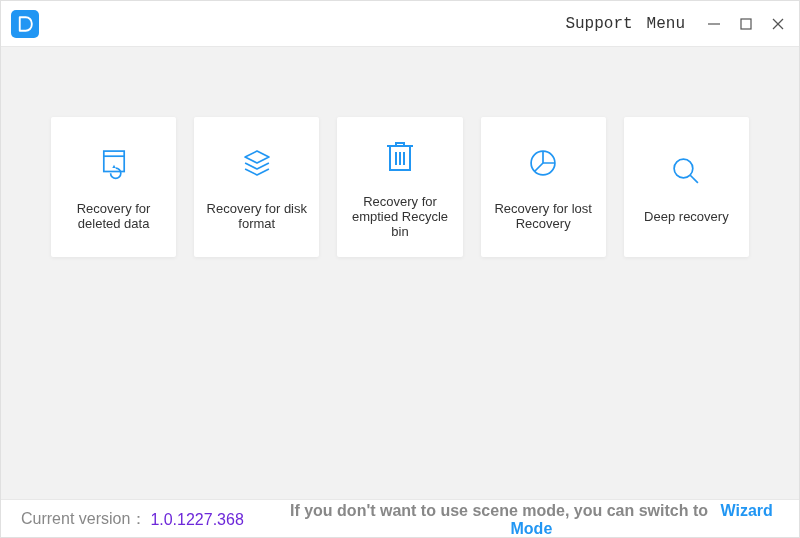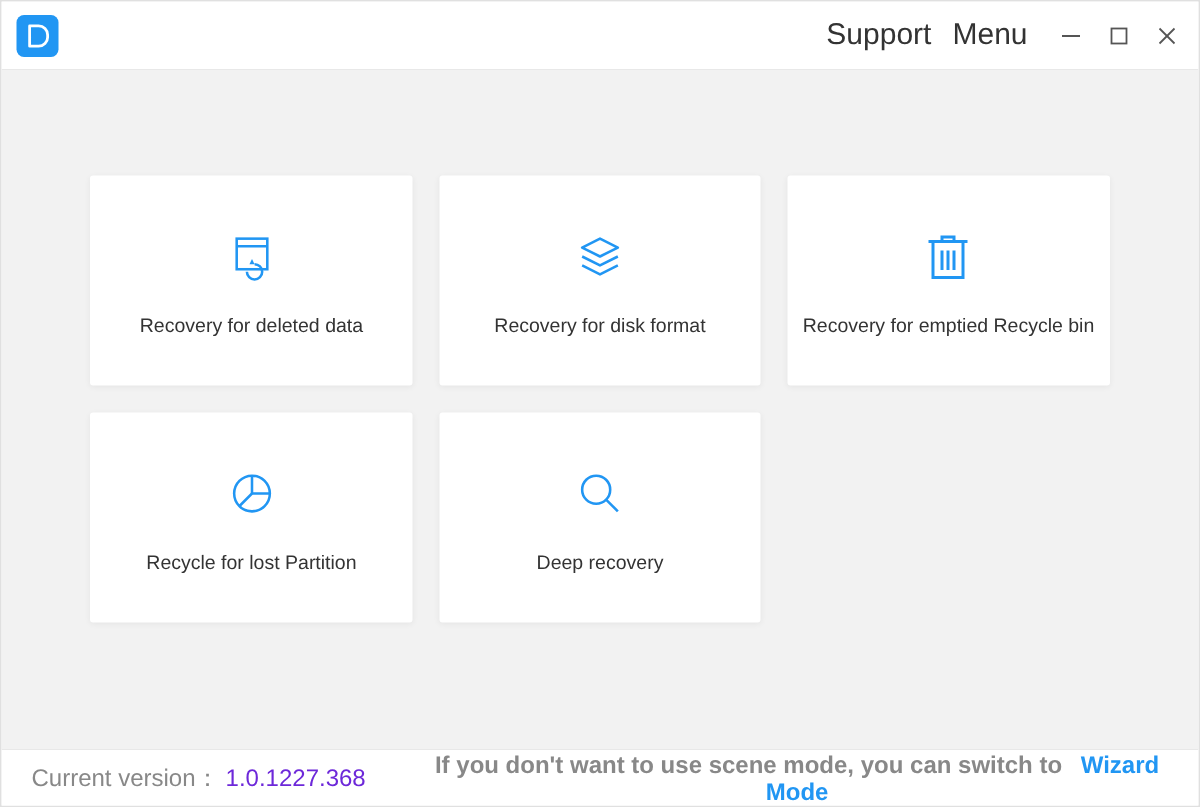--- a/index.html
+++ b/index.html
@@ -29,24 +29,25 @@
       justify-content: center;
       margin-right: 10px;
     }
     .app-title {
       font-size: 15px;
       color: #333;
       font-weight: 400;
     }
     .header-spacer { flex: 1; }
     .header-link {
-      font-size: 20px;
+      font-size: 16px;
       color: #333;
       margin-right: 14px;
       cursor: pointer;
+      font-family: Liberation Mono, monospace;
     }
     .win-controls {
       display: flex;
       align-items: center;
       gap: 18px;
       margin-left: 8px;
     }
     .win-btn {
       width: 14px;
       height: 14px;
@@ -59,21 +60,21 @@
     .main {
       background: #f2f2f2;
       height: 452px;
       padding: 70px 50px 40px 50px;
       display: flex;
       flex-direction: column;
       justify-content: flex-start;
     }
     .grid {
       display: grid;
-      grid-template-columns: repeat(3, 1fr);
+      grid-template-columns: repeat(5, 1fr);
       gap: 18px;
       max-width: 700px;
       margin: 0 auto;
     }
     .card {
       background: #fff;
       height: 140px;
       border-radius: 2px;
       box-shadow: 0 1px 4px rgba(0,0,0,0.06);
       display: flex;
@@ -194,21 +195,21 @@
     </div>
 
     <div class="card">
       <div class="card-icon">
         <svg width="34" height="34" viewBox="0 0 40 40" fill="none" stroke="#2196f3" stroke-width="2">
           <circle cx="20" cy="20" r="14"></circle>
           <path d="M20 6 v14 h14"></path>
           <path d="M20 20 l-10 10"></path>
         </svg>
       </div>
-      <div class="card-label">Recycle for lost Partition</div>
+      <div class="card-label">Recovery for lost Recovery</div>
     </div>
 
     <div class="card">
       <div class="card-icon">
         <svg width="34" height="34" viewBox="0 0 40 40" fill="none" stroke="#2196f3" stroke-width="2">
           <circle cx="17" cy="17" r="11"></circle>
           <line x1="25" y1="25" x2="34" y2="34"></line>
         </svg>
       </div>
       <div class="card-label">Deep recovery</div>

